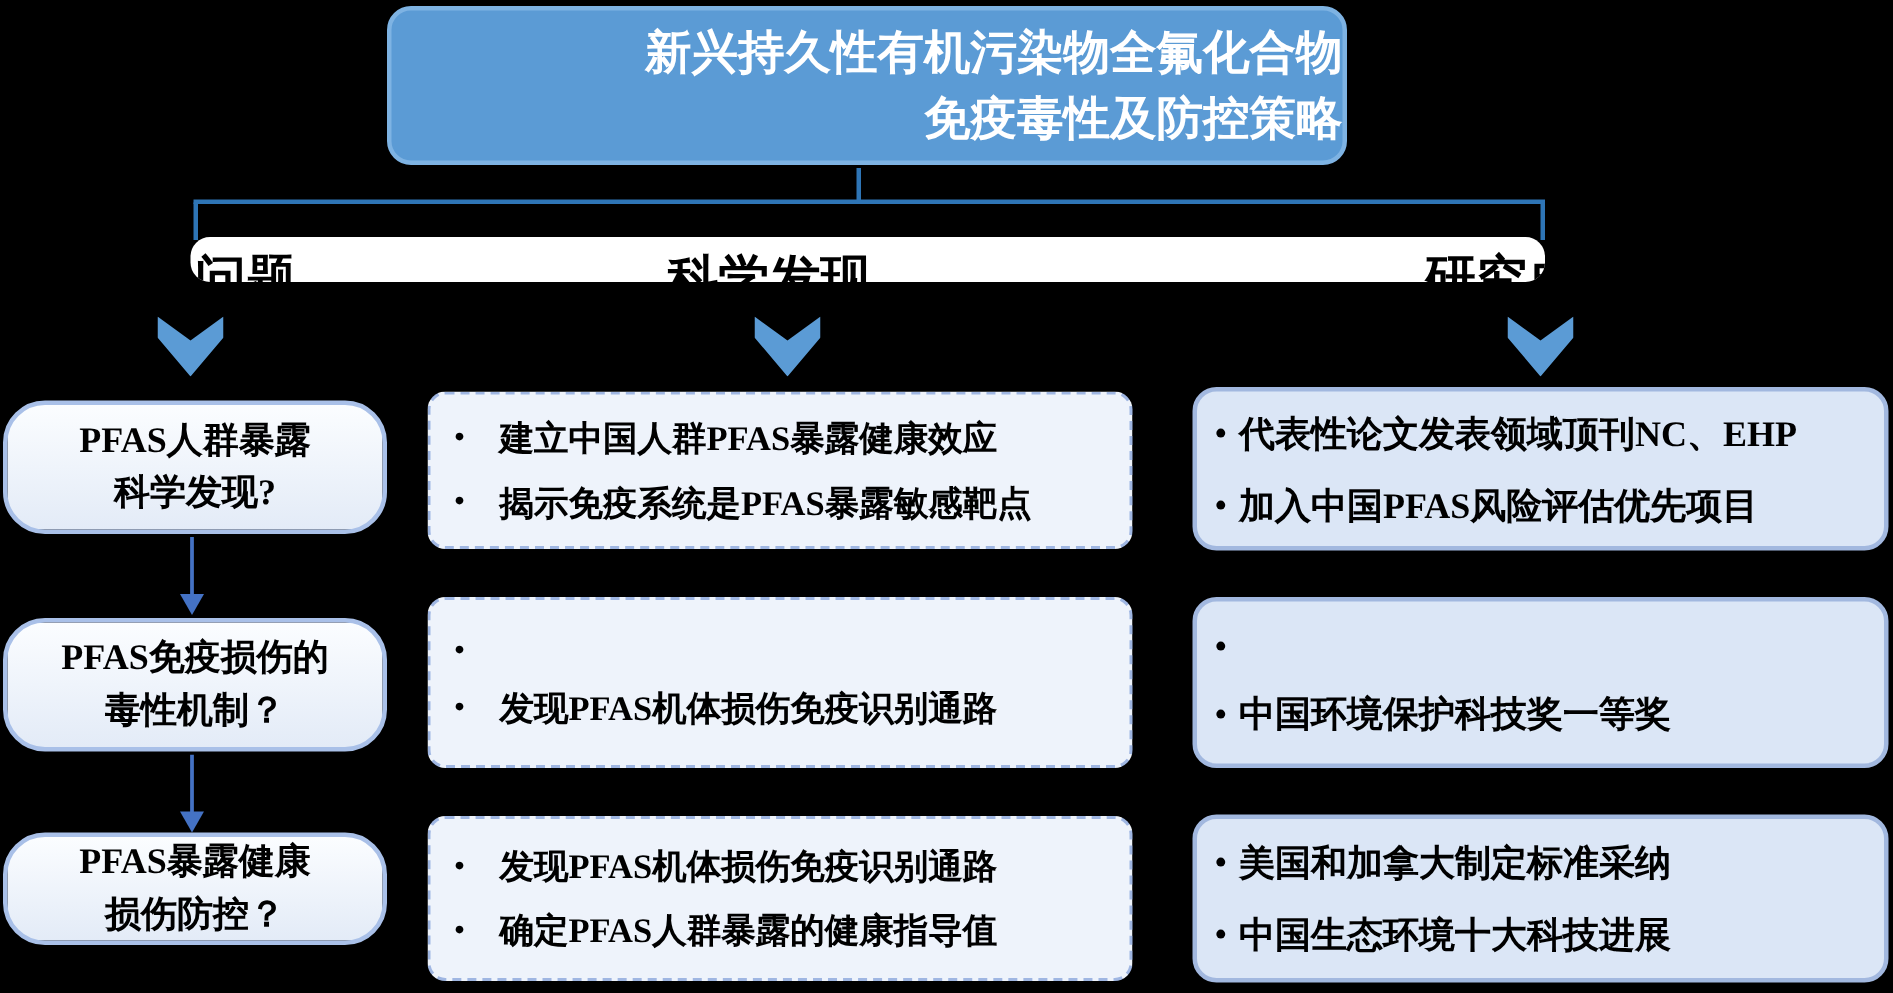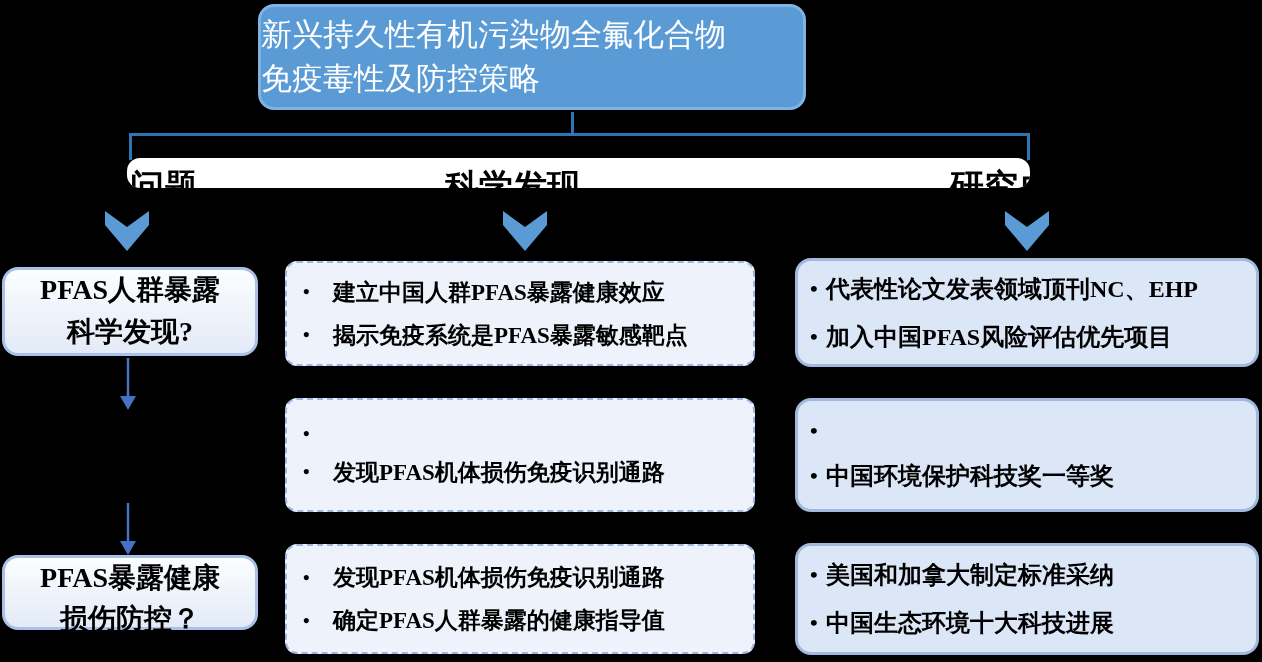--- a/index.html
+++ b/index.html
@@ -1,23 +1,23 @@
 <!DOCTYPE html>
 <html><head>
 <meta charset="utf-8">
 <style>
   html,body{margin:0;padding:0;background:#000;}
   .stage{position:relative;width:1262px;height:662px;background:#000;overflow:hidden;
          font-family:"Liberation Sans","DejaVu Sans",sans-serif;}
 
   
-  .title-box{position:absolute;left:258px;top:4px;width:548px;height:106px;
+  .title-box{position:absolute;left:258px;top:4px;width:640px;height:106px;
     background:#5B9BD5;border:3px solid #7EB3E3;border-radius:16px;box-sizing:border-box;
-    display:flex;flex-direction:column;align-items:flex-start;justify-content:center;
-    color:#fff;font-weight:normal;font-size:31px;line-height:1.42;text-align:center;}
+    display:flex;flex-direction:column;align-items:flex-end;justify-content:center;
+    color:#fff;font-weight:bold;font-size:31px;line-height:1.42;text-align:center;}
 
   
   .connector{position:absolute;background:#2E75B6;}
   #conn-center{left:571px;top:112px;width:3px;height:23px;}
   #conn-h{left:129px;top:133px;width:901px;height:3px;}
   #conn-left{left:129px;top:135px;width:3px;height:25px;}
   #conn-right{left:1027px;top:135px;width:3px;height:25px;}
 
   
   .header-bar{position:absolute;left:127px;top:158px;width:903px;height:30px;
@@ -26,23 +26,23 @@
     white-space:nowrap;line-height:1;}
   #hl-0{left:3px;} #hl-1{left:318px;} #hl-2{left:823px;}
 
   
   .chevron{position:absolute;width:44px;height:40px;}
   #chev-0{left:105px;top:211px;} #chev-1{left:503px;top:211px;} #chev-2{left:1005px;top:211px;}
 
   
   .qbox{position:absolute;left:2px;width:256px;box-sizing:border-box;
     background:linear-gradient(180deg,#FBFDFF 0%,#E3EBF7 100%);
-    border:3px solid #A9C0E8;border-radius:16px;
-    display:flex;flex-direction:column;align-items:center;justify-content:space-between;
-    font-family:"Liberation Serif","DejaVu Serif",serif;font-weight:bold;font-size:28px;
+    border:3px solid #A9C0E8;border-radius:28px;
+    display:flex;flex-direction:column;align-items:center;justify-content:center;
+    font-family:"Liberation Serif","DejaVu Serif",serif;font-weight:bold;font-size:24px;
     color:#000;text-align:center;line-height:1.45;}
   #q-0{top:267px;height:89px;} #q-1{top:412px;height:89px;} #q-2{top:555px;height:75px;}
   .qarrow{position:absolute;left:117px;width:22px;height:52px;}
   #qa-0{top:358px;} #qa-1{top:503px;}
 
   
   .fbox{position:absolute;left:285px;width:470px;box-sizing:border-box;
     background:#EEF3FB;border:2px dashed #9FB6E2;border-radius:12px;
     display:flex;flex-direction:column;justify-content:center;gap:12px;
     padding:8px 8px 8px 16px;}
@@ -93,20 +93,24 @@
   </svg>
 
   <div class="qbox" id="q-0">
     <span>PFAS人群暴露</span>
     <span>科学发现?</span>
   </div>
   <svg class="qarrow" id="qa-0" viewBox="0 0 22 52">
     <line x1="11" y1="0" x2="11" y2="39" stroke="#4472C4" stroke-width="2.5"></line>
     <polygon points="3,38 19,38 11,52" fill="#4472C4"></polygon>
   </svg>
+  <div class="qbox" id="q-1">
+    <span>PFAS免疫损伤的</span>
+    <span>毒性机制？</span>
+  </div>
   <svg class="qarrow" id="qa-1" viewBox="0 0 22 52">
     <line x1="11" y1="0" x2="11" y2="39" stroke="#4472C4" stroke-width="2.5"></line>
     <polygon points="3,38 19,38 11,52" fill="#4472C4"></polygon>
   </svg>
   <div class="qbox" id="q-2">
     <span>PFAS暴露健康</span>
     <span>损伤防控？</span>
   </div>
 
   <div class="fbox" id="f-0">

